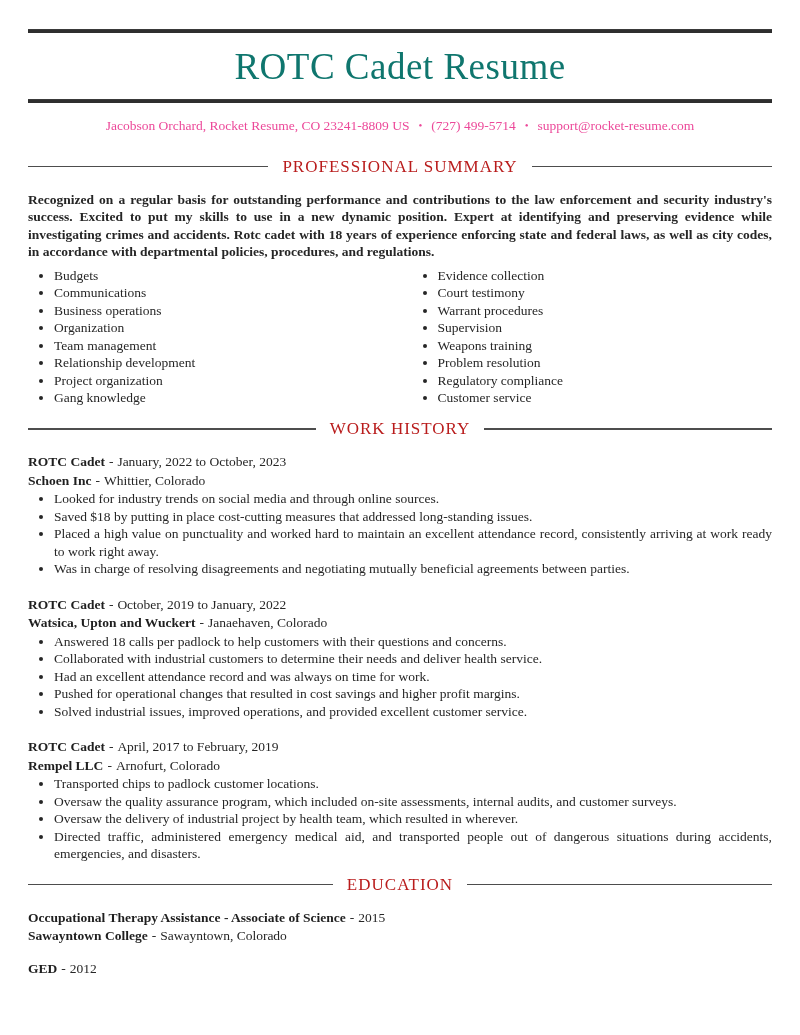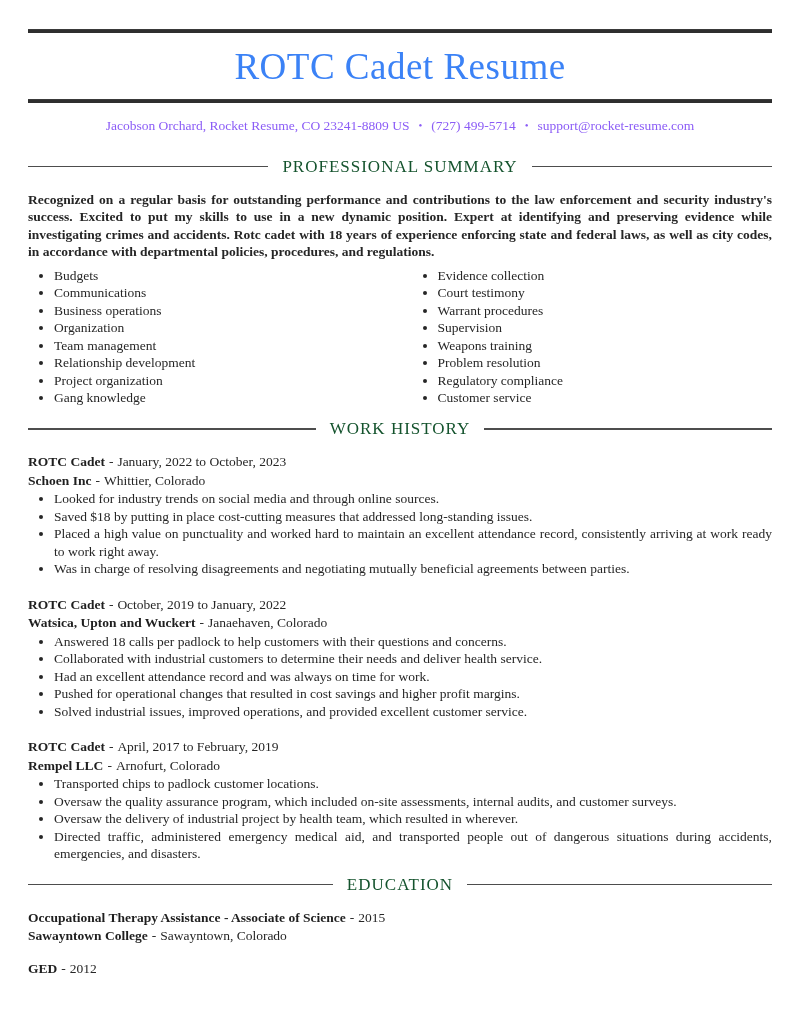--- a/index.html
+++ b/index.html
@@ -11,32 +11,32 @@
     color: #2b2b2b;
   }
   .page { padding: 0 28px; }
 
   
   .dbl-rule { height: 2px; border-top: 1px solid #3a3a3a; border-bottom: 3px solid #2e2e2e; }
   .rule-top { margin-top: 29px; }
 
   .title {
     font-size: 37px; font-weight: 400; text-align: center;
-    margin: 12px 0 10px; line-height: 1.18; letter-spacing: 0.5px; color: #3b82f6;
+    margin: 12px 0 10px; line-height: 1.18; letter-spacing: 0.5px; color: #0f766e;
   }
 
   .contact {
-    text-align: center; font-size: 13.5px; margin-top: 15px; color: #8b5cf6;
+    text-align: center; font-size: 13.5px; margin-top: 15px; color: #ec4899;
     white-space: nowrap;
   }
   .contact .dot { padding: 0 9px; font-size: 11px; vertical-align: 1px; }
 
   .sec-head {
     display: flex; align-items: center; gap: 14px;
-    font-size: 17px; font-weight: 400; letter-spacing: 1px; color: #14532d;
+    font-size: 17px; font-weight: 400; letter-spacing: 1px; color: #b91c1c;
     margin-top: 12px; white-space: nowrap;
   }
   .sec-head::before, .sec-head::after {
     content: ""; flex: 1 1 0; height: 1.5px; background: #4d4d4d;
   }
   .sec-head.first { margin-top: 23px; }
 
   .summary-text {
     margin: 10px 0 0; font-size: 13.5px; line-height: 1.3;
     text-align: justify; color: #262626; font-weight: bold;

